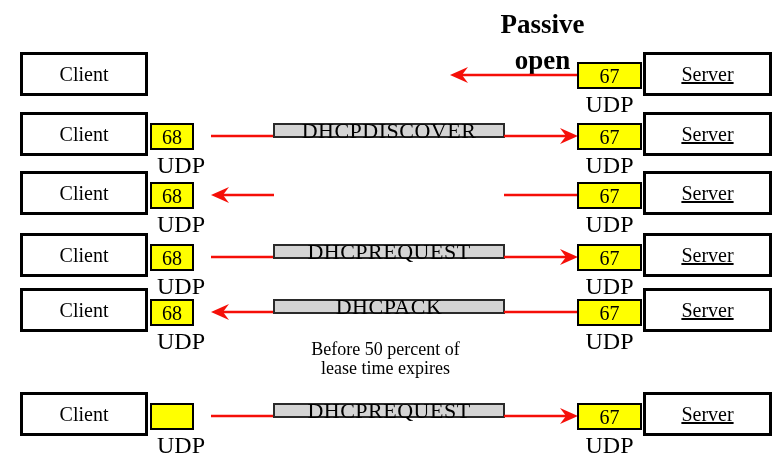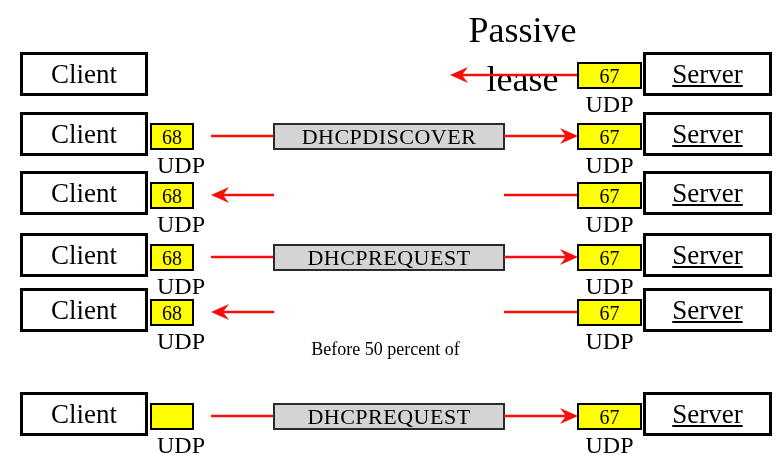--- a/index.html
+++ b/index.html
@@ -5,62 +5,62 @@
   html,body{margin:0;padding:0;background:#ffffff;}
   .canvas{
     position:relative;width:779px;height:455px;background:var(--background,#ffffff);
     font-family:"Liberation Serif","DejaVu Serif",serif;color:#000;overflow:hidden;
   }
   .row{position:absolute;left:0;width:779px;height:72px;}
   .hostbox{
     position:absolute;box-sizing:border-box;height:44px;
     border:3px solid var(--box-border,#000);background:#ffffff;
     display:flex;align-items:center;justify-content:center;
-    font-size:27px;line-height:1;
+    font-size:20px;line-height:1;
   }
   .client-box{left:20px;top:0;width:128px;}
   .server-box{left:643px;top:0;width:129px;text-decoration:underline;}
   .portbox{
     position:absolute;box-sizing:border-box;height:27px;top:11px;
     border:2px solid var(--box-border,#000);background:var(--port-fill,#ffff00);
     display:flex;align-items:center;justify-content:center;
     font-size:20px;line-height:1;
   }
   .port-left{left:150px;width:44px;}
   .port-right{left:577px;width:65px;}
   .msgbox{
-    position:absolute;box-sizing:border-box;left:273px;top:11px;width:232px;height:27px;
+    position:absolute;box-sizing:border-box;left:273px;top:11px;width:232px;height:15px;
     border:2px solid #2a2a2a;background:var(--message-fill,#d4d4d4);
     display:flex;align-items:center;justify-content:center;
     font-size:22px;line-height:1;letter-spacing:0.5px;
   }
   .udp{
     position:absolute;top:40px;text-align:center;font-size:24px;line-height:1.1;
   }
   .udp-left{left:150px;width:62px;}
   .udp-right{left:577px;width:65px;}
   .conn{position:absolute;display:block;}
   .conn line{stroke:var(--arrow,#f50f08);stroke-width:2.6;}
   .conn polygon{fill:var(--arrow,#f50f08);}
   .conn-left{left:211px;top:15px;}
   .conn-right{left:504px;top:15px;}
   .note{
     position:absolute;text-align:center;font-size:22px;line-height:1.0;
   }
-  .note-passive{left:440px;top:6px;width:165px;font-size:36px;line-height:1.35;}
+  .note-passive{left:460px;top:6px;width:165px;font-size:27px;line-height:1.35;font-weight:bold;}
   .note-lease{left:278px;top:340px;width:215px;font-size:18px;line-height:1.05;}
 </style>
 </head>
 <body>
 
 <div class="canvas">
 
   <div class="note note-passive">
     <div>Passive</div>
-    <div>lease</div>
+    <div>open</div>
   </div>
 
   <div class="row" style="top:52px">
     <div class="hostbox client-box">Client</div>
     <svg class="conn" style="left:450px;top:14px" width="127" height="18">
       <line x1="12" y1="9" x2="127" y2="9"></line>
       <polygon points="0,9 18,1 12,9 18,17"></polygon>
     </svg>
     <div class="portbox port-right" style="top:10px">67</div>
     <div class="udp udp-right" style="top:39px">UDP</div>
@@ -118,30 +118,32 @@
   </div>
 
   <div class="row" style="top:288px">
     <div class="hostbox client-box">Client</div>
     <div class="portbox port-left">68</div>
     <div class="udp udp-left">UDP</div>
     <svg class="conn conn-left" width="63" height="18">
       <line x1="12" y1="9" x2="63" y2="9"></line>
       <polygon points="0,9 18,1 12,9 18,17"></polygon>
     </svg>
+    <div class="msgbox">DHCPACK</div>
     <svg class="conn conn-right" width="74" height="18">
       <line x1="0" y1="9" x2="74" y2="9"></line>
     </svg>
     <div class="portbox port-right">67</div>
     <div class="udp udp-right">UDP</div>
     <div class="hostbox server-box">Server</div>
   </div>
 
   <div class="note note-lease">
     <div>Before 50 percent of</div>
+    <div>lease time expires</div>
   </div>
 
   <div class="row" style="top:392px">
     <div class="hostbox client-box">Client</div>
     <div class="portbox port-left"></div>
     <div class="udp udp-left">UDP</div>
     <svg class="conn conn-left" width="63" height="18">
       <line x1="0" y1="9" x2="63" y2="9"></line>
     </svg>
     <div class="msgbox">DHCPREQUEST</div>

